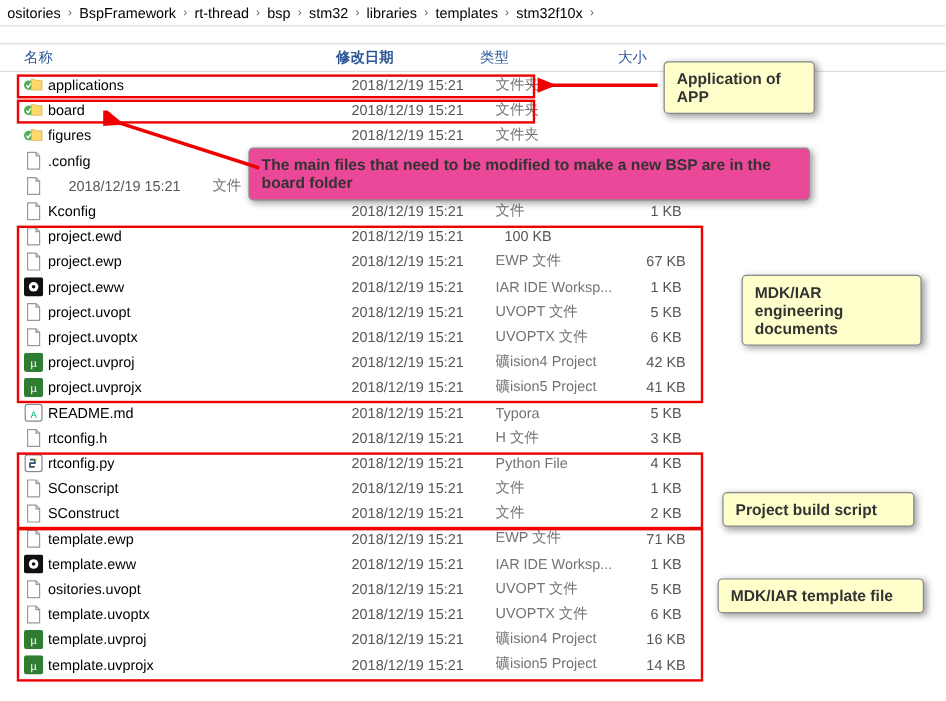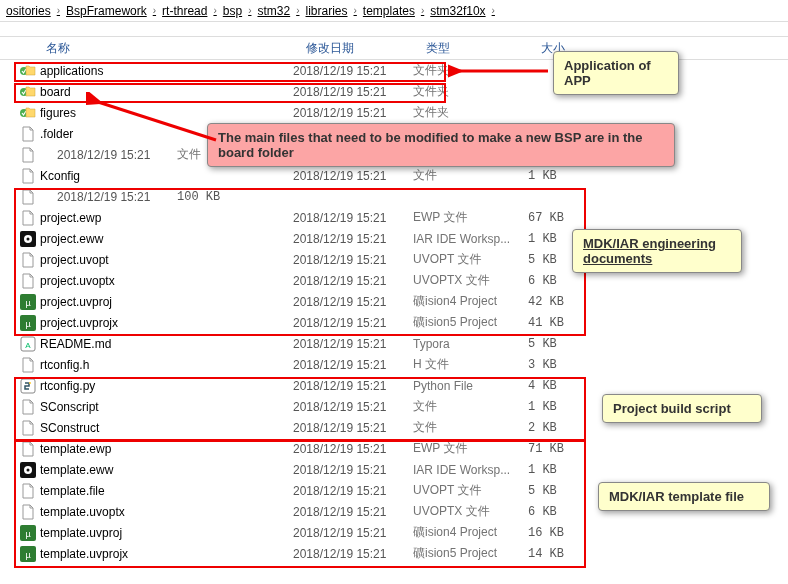--- a/index.html
+++ b/index.html
@@ -14,73 +14,72 @@
     overflow: hidden;
     position: relative;
   }
   .breadcrumb {
     display: flex;
     align-items: center;
     padding: 2px 4px;
     height: 22px;
     border-bottom: 1px solid #ddd;
     font-size: 12px;
-    text-decoration: underline;
   }
   .crumb { padding: 0 2px; color: #000; white-space: nowrap; }
   .chevron { padding: 0 4px; color: #666; font-size: 10px; }
   .header-row {
     display: flex;
     align-items: center;
     height: 24px;
     border-bottom: 1px solid #ddd;
     border-top: 1px solid #ddd;
     margin-top: 14px;
     font-size: 12px;
     color: #2b5797;
   }
-  .col-name  { width: 280px; padding-left: 20px; margin-left: 26px; }
-  .col-date  { width: 120px; }
+  .col-name  { width: 280px; padding-left: 20px; }
+  .col-date  { width: 120px; font-weight: bold; }
   .col-type  { width: 115px; }
   .col-size  { width: 60px; text-align: left; padding-right: 6px; }
   .filelist { position: relative; }
   .row {
     display: flex;
     align-items: center;
     height: 21px;
     font-size: 12px;
   }
   .row .icon {
     width: 16px; height: 16px;
     margin: 0 4px 0 20px;
     display: inline-flex; align-items: center; justify-content: center;
     font-size: 12px;
   }
   .row .fname { flex: 0 0 236px; overflow: hidden; white-space: nowrap; text-overflow: ellipsis; }
   .row .fdate { flex: 0 0 120px; color: #555; margin-left: 17px; }
   .row .ftype { flex: 0 0 115px; color: #737373; overflow: hidden; white-space: nowrap; text-overflow: ellipsis; }
-  .row .fsize { flex: 0 0 60px; text-align: left; color: #555; padding-right: 6px; font-family: Liberation Mono, monospace; }
+  .row .fsize { flex: 0 0 60px; text-align: center; color: #555; padding-right: 6px; }
   .redbox {
     position: absolute;
     border: 2px solid #e00;
     pointer-events: none;
   }
   .callout {
     position: absolute;
     background: #ffffcc;
     border: 1px solid #888;
     border-radius: 4px;
     padding: 6px 10px;
     font-size: 13px;
     font-weight: bold;
     color: #333;
     box-shadow: 2px 2px 6px rgba(0,0,0,0.4);
   }
   .callout-board {
-    background: #fca5a5;
+    background: #ec4899;
     font-weight: bold;
   }
   .arrow {
     position: absolute;
     pointer-events: none;
   }
 </style>
 </head>
 <body>
 
@@ -150,21 +149,21 @@
       <span class="ftype">文件夹</span>
       <span class="fsize"></span>
     </div>
     <div class="row">
       <span class="icon">
         <svg viewBox="0 0 16 16">
           <path d="M3 1h7l3 3v11H3z" fill="#fff" stroke="#999"></path>
           <path d="M10 1v3h3" fill="none" stroke="#999"></path>
         </svg>
       </span>
-      <span class="fname">.folder</span>
+      <span class="fname">.config</span>
       <span class="fdate">2018/12/19 15:21</span>
       <span class="ftype">文件</span>
       <span class="fsize">1 KB</span>
     </div>
     <div class="row">
       <span class="icon">
         <svg viewBox="0 0 16 16">
           <path d="M3 1h7l3 3v11H3z" fill="#fff" stroke="#999"></path>
           <path d="M10 1v3h3" fill="none" stroke="#999"></path>
         </svg>
@@ -185,20 +184,21 @@
       <span class="ftype">文件</span>
       <span class="fsize">1 KB</span>
     </div>
     <div class="row">
       <span class="icon">
         <svg viewBox="0 0 16 16">
           <path d="M3 1h7l3 3v11H3z" fill="#fff" stroke="#999"></path>
           <path d="M10 1v3h3" fill="none" stroke="#999"></path>
         </svg>
       </span>
+      <span class="fname">project.ewd</span>
       <span class="fdate">2018/12/19 15:21</span>
       <span class="fsize">100 KB</span>
     </div>
     <div class="row">
       <span class="icon">
         <svg viewBox="0 0 16 16">
           <path d="M3 1h7l3 3v11H3z" fill="#fff" stroke="#999"></path>
           <path d="M10 1v3h3" fill="none" stroke="#999"></path>
         </svg>
       </span>
@@ -354,21 +354,21 @@
       <span class="ftype">IAR IDE Worksp...</span>
       <span class="fsize">1 KB</span>
     </div>
     <div class="row">
       <span class="icon">
         <svg viewBox="0 0 16 16">
           <path d="M3 1h7l3 3v11H3z" fill="#fff" stroke="#999"></path>
           <path d="M10 1v3h3" fill="none" stroke="#999"></path>
         </svg>
       </span>
-      <span class="fname">template.file</span>
+      <span class="fname">ositories.uvopt</span>
       <span class="fdate">2018/12/19 15:21</span>
       <span class="ftype">UVOPT 文件</span>
       <span class="fsize">5 KB</span>
     </div>
     <div class="row">
       <span class="icon">
         <svg viewBox="0 0 16 16">
           <path d="M3 1h7l3 3v11H3z" fill="#fff" stroke="#999"></path>
           <path d="M10 1v3h3" fill="none" stroke="#999"></path>
         </svg>
@@ -405,22 +405,22 @@
   </div>
 
 <div class="redbox" style="left:14px; top:62px; width:432px; height:20px;"></div>
 <div class="redbox" style="left:14px; top:83px; width:432px; height:20px;"></div>
 <div class="redbox" style="left:14px; top:188px; width:572px; height:148px;"></div>
 <div class="redbox" style="left:14px; top:377px; width:572px; height:64px;"></div>
 <div class="redbox" style="left:14px; top:440px; width:572px; height:128px;"></div>
 
 <div class="callout" style="left:553px; top:51px;  width:126px;">Application of APP</div>
 <div class="callout callout-board" style="left:207px; top:123px; width:468px;">The main files that need to be modified to make a new BSP are in the board folder</div>
-<div class="callout" style="left:572px; top:229px; width:170px;text-decoration:underline;">MDK/IAR engineering documents</div>
-<div class="callout" style="left:602px; top:394px; width:160px;">Project build script</div>
+<div class="callout" style="left:618px; top:229px; width:150px;">MDK/IAR engineering documents</div>
+<div class="callout" style="left:602px; top:410px; width:160px;">Project build script</div>
 <div class="callout" style="left:598px; top:482px; width:172px;">MDK/IAR template file</div>
 
 <svg class="arrow" style="left:448px; top:59px; width:108px; height:24px;">
   <defs>
       <marker id="ah1" markerWidth="10" markerHeight="8" refX="2" refY="4" orient="auto">
         <polygon points="10,0 0,4 10,8" fill="#e00"></polygon>
       </marker>
     </defs>
   <line x1="100" y1="12" x2="10" y2="12" stroke="#e00" stroke-width="3" marker-end="url(#ah1)"></line>
 </svg>

